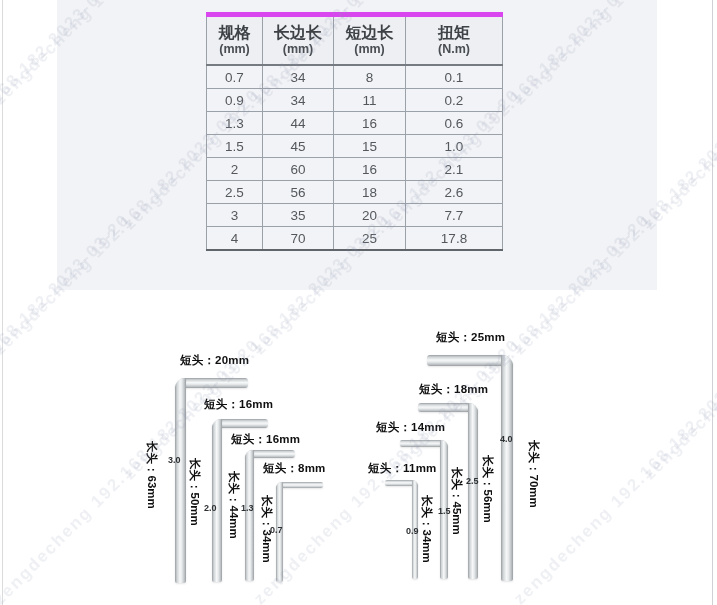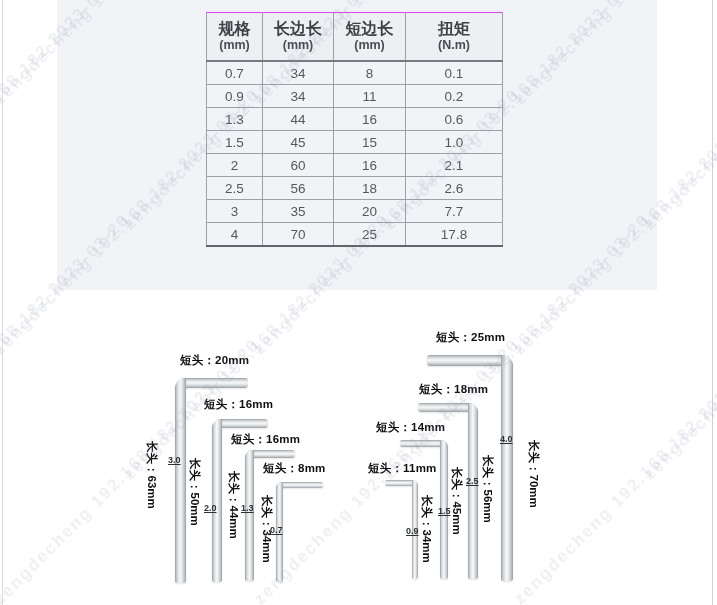--- a/index.html
+++ b/index.html
@@ -14,21 +14,21 @@
 
   
   .wm-layer { position:absolute; left:0; top:0; width:717px; height:605px; overflow:hidden; z-index:6; pointer-events:none; }
   .wm { position:absolute; transform:rotate(-45deg); transform-origin:0 0; white-space:nowrap;
         font-size:17px; letter-spacing:2px; color:rgba(140,150,175,0.14); font-weight:bold; }
 
   
   .spec-table { position:absolute; left:206px; top:12px; width:296px; z-index:2;
                 border-collapse:collapse; table-layout:fixed; }
   .spec-table th, .spec-table td { border:1px solid #9ba1a8; text-align:center; padding:0; }
-  .spec-table thead th { height:47px; background:#edeff2; border-top:1px solid #d946ef; border-bottom:2px solid #757b81; vertical-align:middle; }
+  .spec-table thead th { height:47px; background:#edeff2; border-top:5px solid #d946ef; border-bottom:2px solid #757b81; vertical-align:middle; }
   .spec-table td { height:22px; font-size:13.5px; color:#54585d; }
   .spec-table tbody tr:last-child td { border-bottom:2px solid #5f656b; }
   .h-name { font-size:16px; color:#3e4246; line-height:1.15; }
   .h-unit { font-size:12.5px; color:#4a4e53; line-height:1.1; }
 
   
   .diagram { position:absolute; left:0; top:0; width:717px; height:605px; z-index:3; }
   .key { position:absolute; }
   .key .va, .key .ha { position:absolute; box-shadow:0 1px 2px rgba(0,0,0,0.10); }
   .key .va { background:linear-gradient(to right,#989da1 0%,#cfd3d5 18%,#f5f7f8 45%,#e8ebec 62%,#bfc3c6 85%,#989da1 100%); }
@@ -51,21 +51,21 @@
   .k6 { left:418px; top:403px; width:60px; height:176px; }
   .k6 .va { width:10px; border-radius:0 9px 2px 2px; }  .k6 .ha { height:9px; border-radius:3px 9px 0 3px; }
   .k7 { left:400px; top:440px; width:48px; height:139px; }
   .k7 .va { width:8px; border-radius:0 7px 2px 2px; }   .k7 .ha { height:7px; border-radius:2px 7px 0 2px; }
   .k8 { left:385px; top:480px; width:33px; height:99px; }
   .k8 .va { width:6px; border-radius:0 6px 2px 2px; }   .k8 .ha { height:6px; border-radius:2px 6px 0 2px; }
 
   .short-label { position:absolute; font-size:11.5px; font-weight:bold; color:#0f0f10; white-space:nowrap; letter-spacing:0.2px; z-index:4; }
   .long-label  { position:absolute; font-size:11.5px; font-weight:bold; color:#0f0f10; white-space:nowrap;
                  transform:rotate(90deg); transform-origin:0 0; z-index:4; }
-  .spec-num    { position:absolute; font-size:9px; font-weight:bold; color:#2e3134; white-space:nowrap; z-index:5;text-decoration:underline; }
+  .spec-num    { position:absolute; font-size:9px; font-weight:bold; color:#2e3134; white-space:nowrap; z-index:5; }
 
   .sl1{left:180px;top:353px} .sl2{left:204px;top:397px} .sl3{left:231px;top:432px} .sl4{left:263px;top:461px}
   .sl5{left:436px;top:330px} .sl6{left:419px;top:382px} .sl7{left:376px;top:420px} .sl8{left:368px;top:461px}
   .ll1{left:159px;top:441px} .ll2{left:202px;top:458px} .ll3{left:241px;top:471px} .ll4{left:274px;top:495px}
   .ll5{left:541px;top:440px} .ll6{left:495px;top:455px} .ll7{left:464px;top:467px} .ll8{left:434px;top:495px}
   .sn1{left:168px;top:455px} .sn2{left:204px;top:503px} .sn3{left:241px;top:503px} .sn4{left:270px;top:525px}
   .sn5{left:500px;top:434px} .sn6{left:466px;top:476px} .sn7{left:438px;top:506px} .sn8{left:406px;top:526px}
 </style>
 </head>
 <body>

